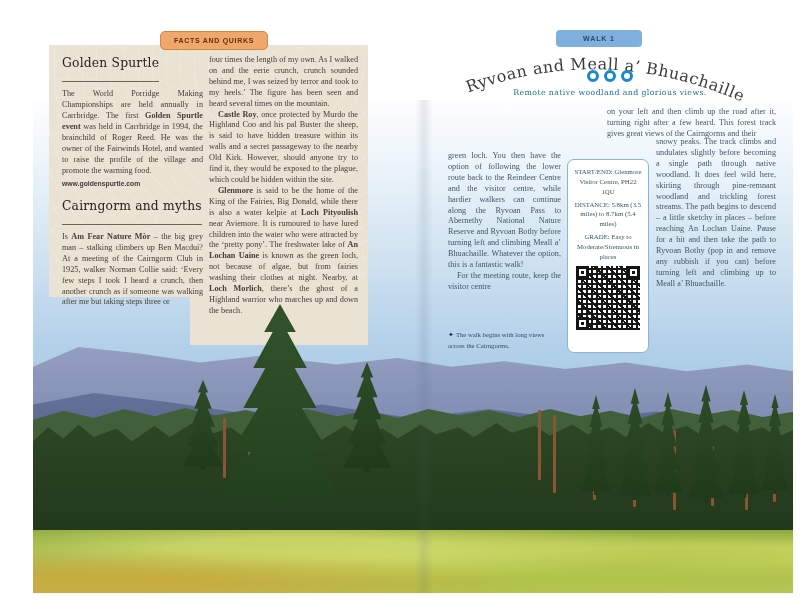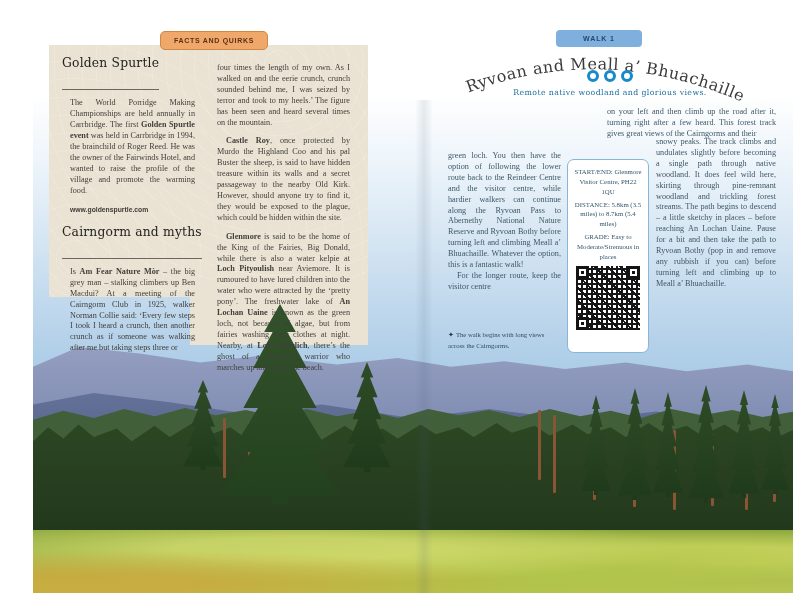--- a/index.html
+++ b/index.html
@@ -40,22 +40,22 @@
     background-image:repeating-radial-gradient(circle at 72% 8%,rgba(255,255,255,.16) 0 1px,transparent 1px 14px),
                      repeating-radial-gradient(circle at 8% 85%,rgba(255,255,255,.12) 0 1px,transparent 1px 18px);}
   .facts-ext{position:absolute;left:190px;top:280px;width:178px;height:65px;background:#eae3d4;z-index:2;}
   .facts-tab{position:absolute;left:160px;top:31px;width:106px;height:17px;z-index:4;
     background:#f0a86a;border:1px solid #cf8747;border-radius:5px;
     display:flex;align-items:center;justify-content:center;
     font-family:"Liberation Sans",sans-serif;font-size:7px;font-weight:bold;letter-spacing:.7px;color:#5c2f17;}
   .fcol{position:absolute;z-index:3;font-size:8.2px;line-height:1.33;color:#42403b;text-align:justify;}
   .fcol h3{font-family:"DejaVu Serif",serif;font-size:12.3px;font-weight:normal;color:#24231f;
     margin:0 0 7px 0;letter-spacing:.2px;}
-  .fcol h3 span{display:inline-block;border-bottom:1px solid #6b675f;padding-bottom:18px;}
-  .fcol p{margin:8px;}
+  .fcol h3 span{display:inline-block;border-bottom:1px solid #6b675f;padding-bottom:10px;}
+  .fcol p{margin:0;}
   .fcol .indent{text-indent:9px;}
   .mt{margin-top:10px !important;}
   .weblink{font-family:"Liberation Sans",sans-serif;font-weight:bold;font-size:6.8px;color:#3f3b35;
     margin-top:2px !important;text-align:left;}
   .col1{left:62px;top:55px;width:141px;height:240px;}
   .col2{left:209px;top:55px;width:149px;height:286px;}
 
   
   .walk-tab{position:absolute;left:556px;top:30px;width:86px;height:17px;z-index:3;
     background:#7fb0dd;border-radius:4px;display:flex;align-items:center;justify-content:center;
@@ -170,21 +170,21 @@
   <div class="rings">
     <div class="ring"></div>
     <div class="ring"></div>
     <div class="ring"></div>
   </div>
 
   <div class="tagline">Remote native woodland and glorious views.</div>
 
   <div class="rp-col c1b">
     <p>green loch. You then have the option of following the lower route back to the Reindeer Centre and the visitor centre, while hardier walkers can continue along the Ryvoan Pass to Abernethy National Nature Reserve and Ryvoan Bothy before turning left and climbing Meall a’ Bhuachaille. Whatever the option, this is a fantastic walk!</p>
-    <p class="indent">For the longer route, keep the visitor centre</p>
+    <p class="indent">For the meeting route, keep the visitor centre</p>
   </div>
   <div class="rp-col c2a">
     <p>on your left and then climb up the road after it, turning right after a few heard. This forest track gives great views of the Cairngorms and their</p>
   </div>
   <div class="rp-col c2b">
     <p>snowy peaks. The track climbs and undulates slightly before becoming a single path through native woodland. It does feel wild here, skirting through pine-remnant woodland and trickling forest streams. The path begins to descend – a little sketchy in places – before reaching An Lochan Uaine. Pause for a bit and then take the path to Ryvoan Bothy (pop in and remove any rubbish if you can) before turning left and climbing up to Meall a’ Bhuachaille.</p>
   </div>
 
   <div class="caption">
     <span class="glyph">✦</span><span>The walk begins with long views across the Cairngorms.</span>

